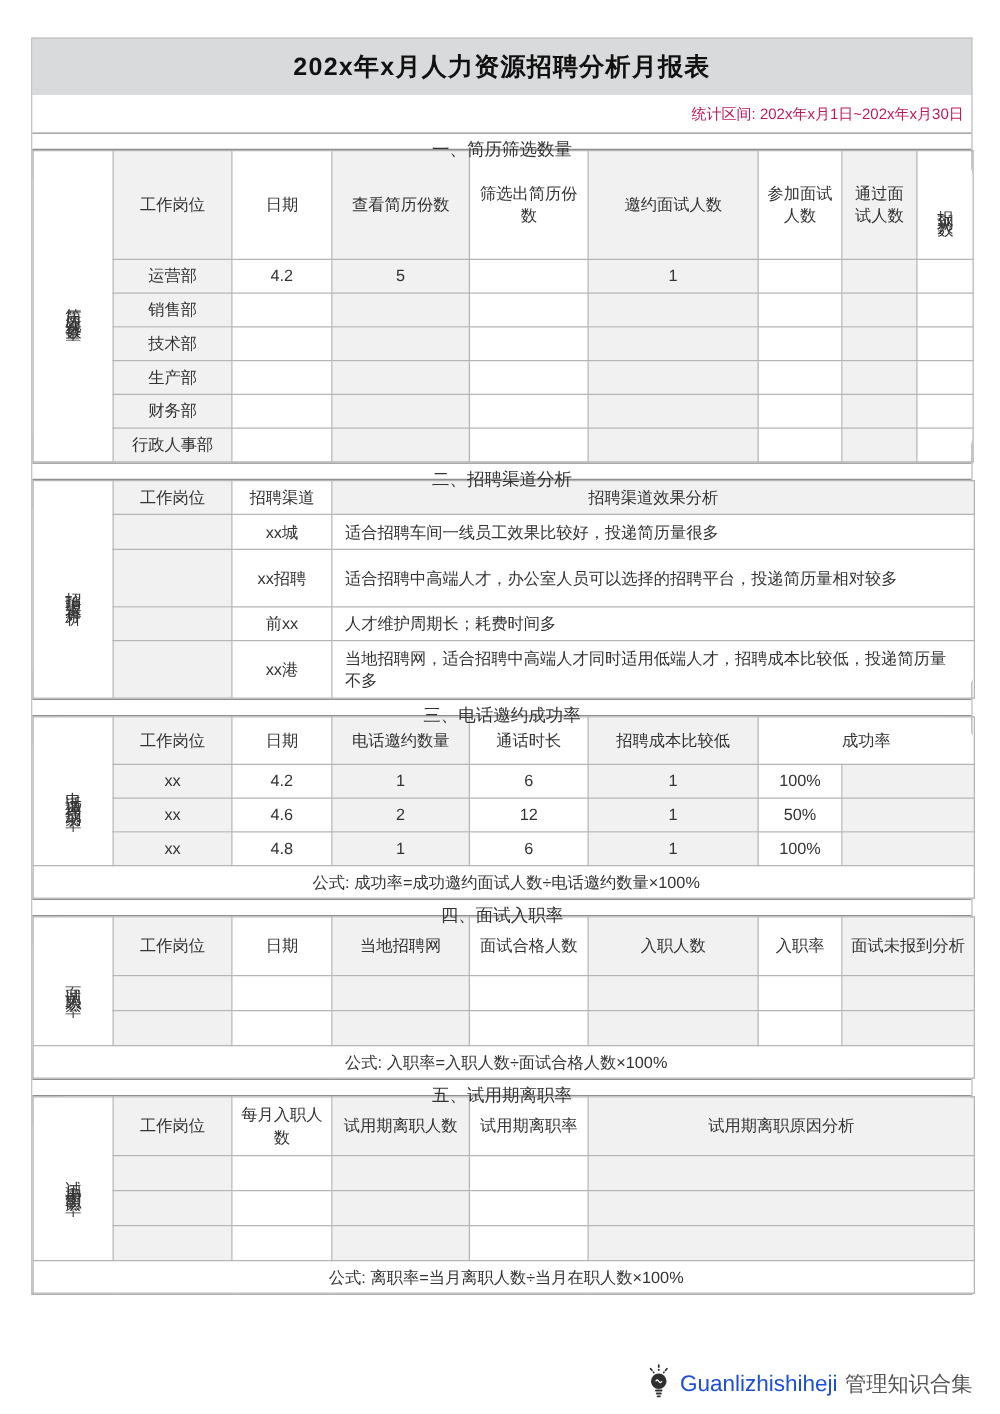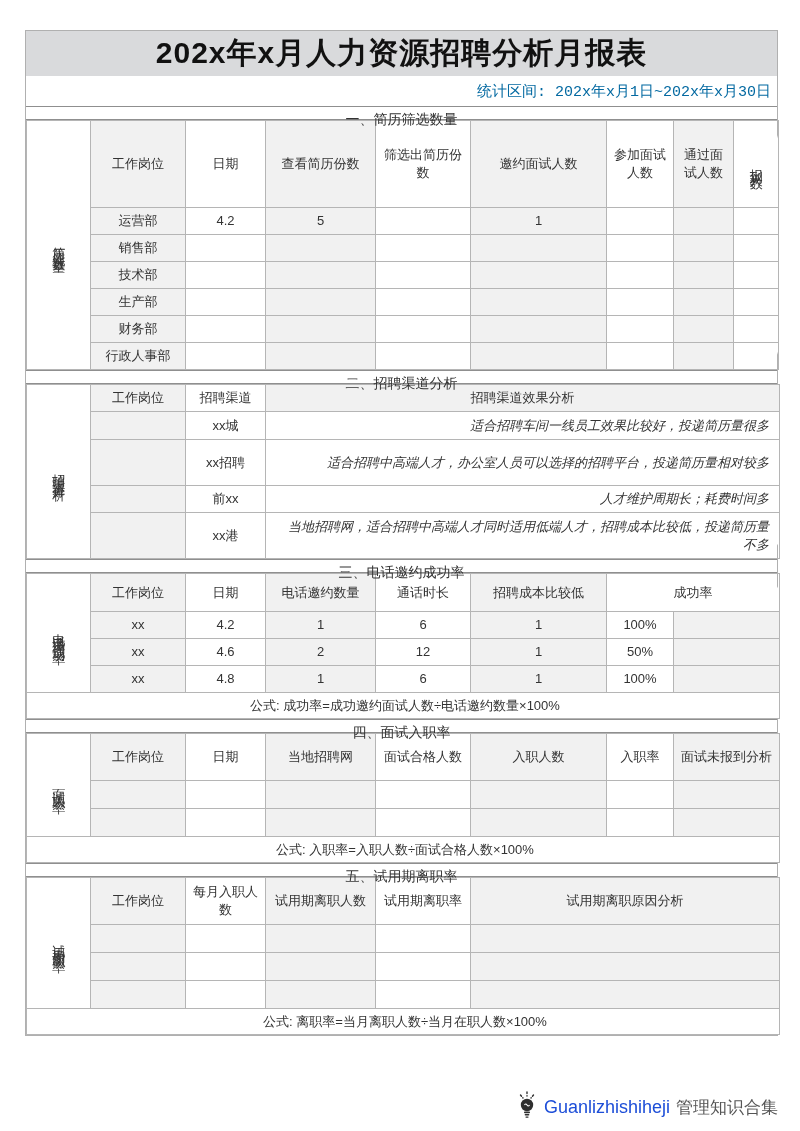--- a/index.html
+++ b/index.html
@@ -9,44 +9,44 @@
     font-family: "Liberation Sans", "DejaVu Sans", sans-serif;
     color: #333;
   }
   .sheet {
     position: absolute; left: 25px; top: 30px; width: 753px;
     border: 1px solid #b0b0b0; background: #fff;
   }
   .title-bar {
     height: 45px; background: #d9dadc;
     display: flex; align-items: center; justify-content: center;
-    font-size: 30px; font-weight: bold; color: #111; letter-spacing: 1px;
+    font-size: 20px; font-weight: bold; color: #111; letter-spacing: 1px;
   }
   .subtitle-row {
     height: 30px; display: flex; align-items: center; justify-content: flex-end;
-    padding-right: 6px; font-size: 15px; color: #0369a1; background: #fff; font-family: Liberation Mono, monospace;
+    padding-right: 6px; font-size: 12px; color: #be185d; background: #fff;
   }
   .banner {
     height: 14px; line-height: 24px; text-align: center; font-size: 14px;
     color: #333; background: #fff;
     border-top: 1px solid #8f8f8f; border-bottom: 1px solid #8f8f8f;
   }
   table { border-collapse: collapse; table-layout: fixed; width: 753px; background:#fff;border-radius:25px; }
   th, td {
     border: 1px solid #b5b5b5; font-size: 13px; font-weight: normal;
     text-align: center; vertical-align: middle; color: #333;
     padding: 2px 4px; line-height: 1.35; overflow: hidden;
   }
   .g { background: #f1f1f1; }
   .side { background: #fff; }
   .vt {
     writing-mode: vertical-lr; text-orientation: upright;
     letter-spacing: 3px; margin: 0 auto; font-size: 13px;
   }
-  .left { text-align: right; padding: 3px 10px; font-style: italic; }
+  .left { text-align: left; padding: 3px 10px; }
   .formula td {
     text-align: center; padding-left: 8px; height: 26px; font-size: 13px; background:#fff;
   }
   .rh87 > th { height: 87px; }
   .rh47 > th { height: 47px; }
   .rh38 > th { height: 38px; }
   .rh27 > td { height: 27px; }
   .rh28 > td { height: 28px; margin-left: 37px; }
   .rh46 > td { height: 46px; }
   .footer {

